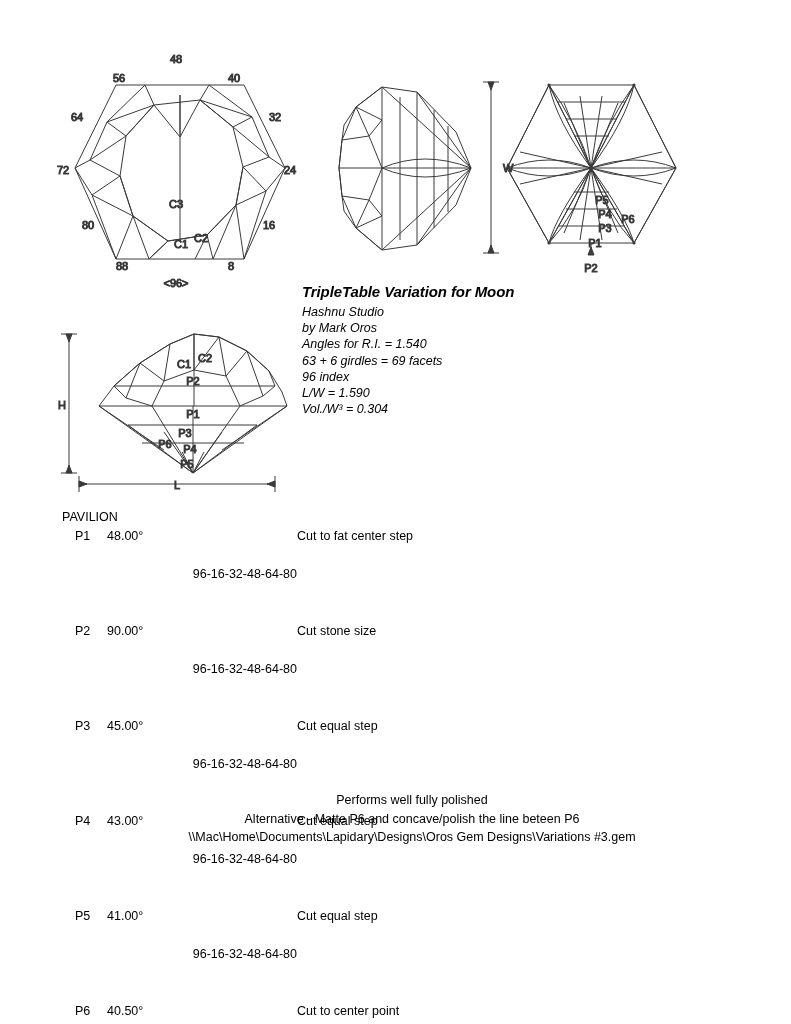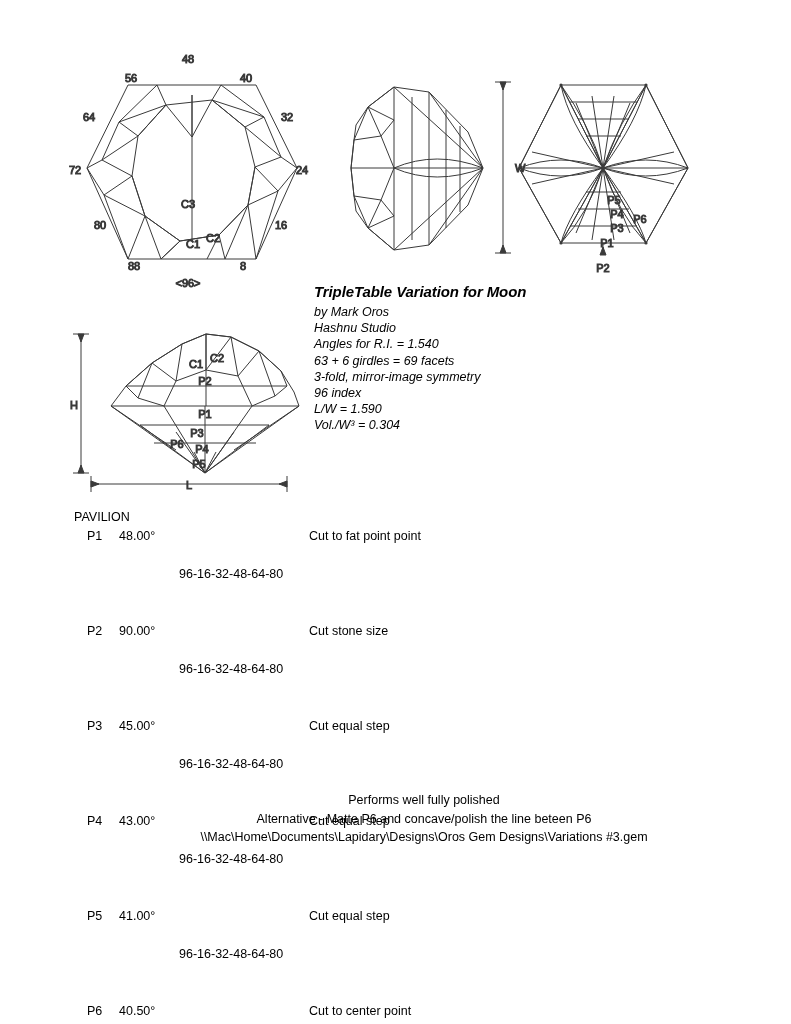--- a/index.html
+++ b/index.html
@@ -11,21 +11,21 @@
   body {
     width: 791px;
     height: 1024px;
     position: relative;
     font-family: "Liberation Sans", sans-serif;
     color: #000000;
     overflow: hidden;
   }
   .page {
     position: absolute;
-    left: 16px; top: 0;
+    left: 4px; top: 0;
     width: 651px;
     height: 1024px;
   }
 
   
   .diagrams {
     position: absolute;
     left: 0; top: 0;
     width: 791px;
     height: 500px;
@@ -80,21 +80,21 @@
   .ftable td {
     padding: 0;
     vertical-align: top;
     line-height: 19px;
     white-space: pre;
   }
   .c-name  { width: 32px; padding-left: 13px !important; }
   .c-angle { width: 60px; }
   .c-index { width: 130px; }
   .c-desc  { }
-  .idx2 { display: block; }
+  .idx2 { display: block; text-align: right; }
 
   
   .notes {
     position: absolute;
     left: 58px;
     top: 791px;
     width: 700px;
   }
   .note-line {
     font-size: 12.5px;
@@ -381,42 +381,41 @@
     <text class="fct" x="161" y="448" text-anchor="middle">P6</text>
     <text class="fct" x="186" y="453" text-anchor="middle">P4</text>
     <text class="fct" x="183" y="468" text-anchor="middle">P5</text>
 
     </g>
   </svg>
   </div>
 
   <div class="info">
     <div class="info-title">TripleTable Variation for Moon</div>
+    <div class="info-line">Hashnu Studio</div>
     <div class="info-line">by Mark Oros</div>
-    <div class="info-line">Hashnu Studio</div>
     <div class="info-line">Angles for R.I. = 1.540</div>
     <div class="info-line">63 + 6 girdles = 69 facets</div>
-    <div class="info-line">3-fold, mirror-image symmetry</div>
     <div class="info-line">96 index</div>
     <div class="info-line">L/W = 1.590</div>
     <div class="info-line">Vol./W³ = 0.304</div>
   </div>
 
   <div class="tables">
 
     <div class="sec-head">PAVILION</div>
     <table class="ftable">
       <tbody>
         <tr>
           <td class="c-name">P1</td>
           <td class="c-angle">48.00°</td>
           <td class="c-index">
             <span class="idx2">96-16-32-48-64-80</span>
           </td>
-          <td class="c-desc">Cut to fat point point</td>
+          <td class="c-desc">Cut to fat center step</td>
         </tr>
         <tr>
           <td class="c-name">P2</td>
           <td class="c-angle">90.00°</td>
           <td class="c-index">
             <span class="idx2">96-16-32-48-64-80</span>
           </td>
           <td class="c-desc">Cut stone size</td>
         </tr>
         <tr>

